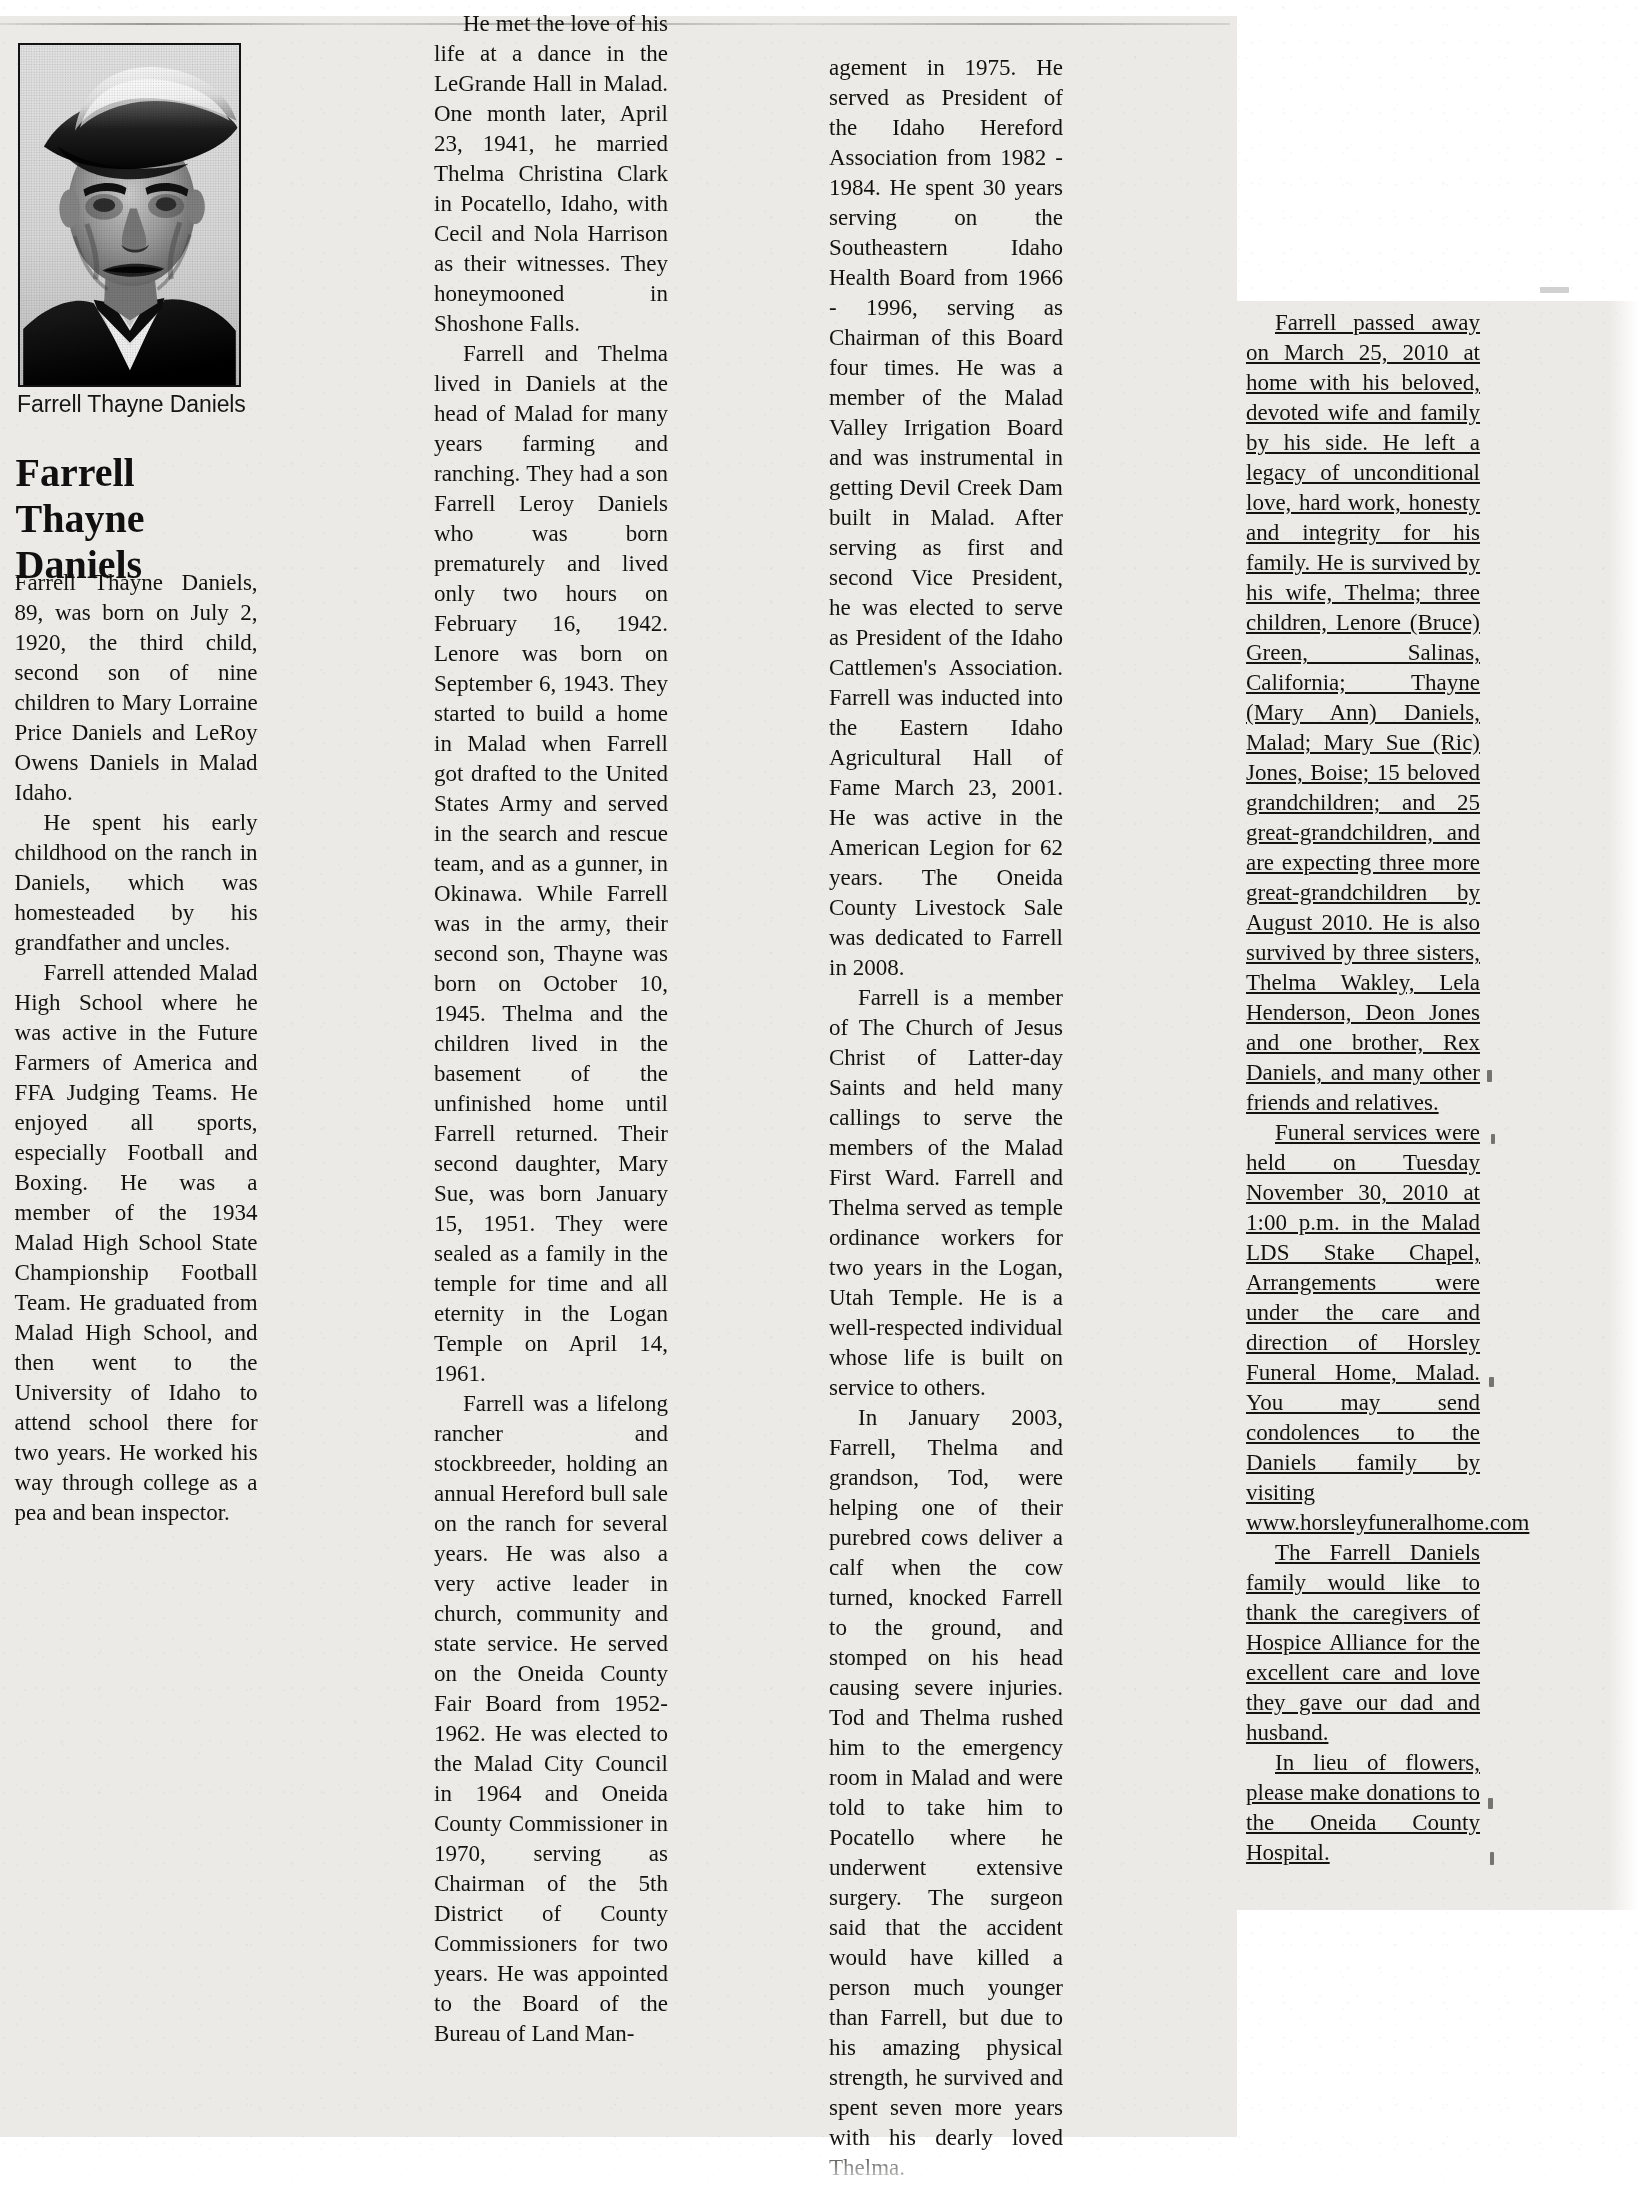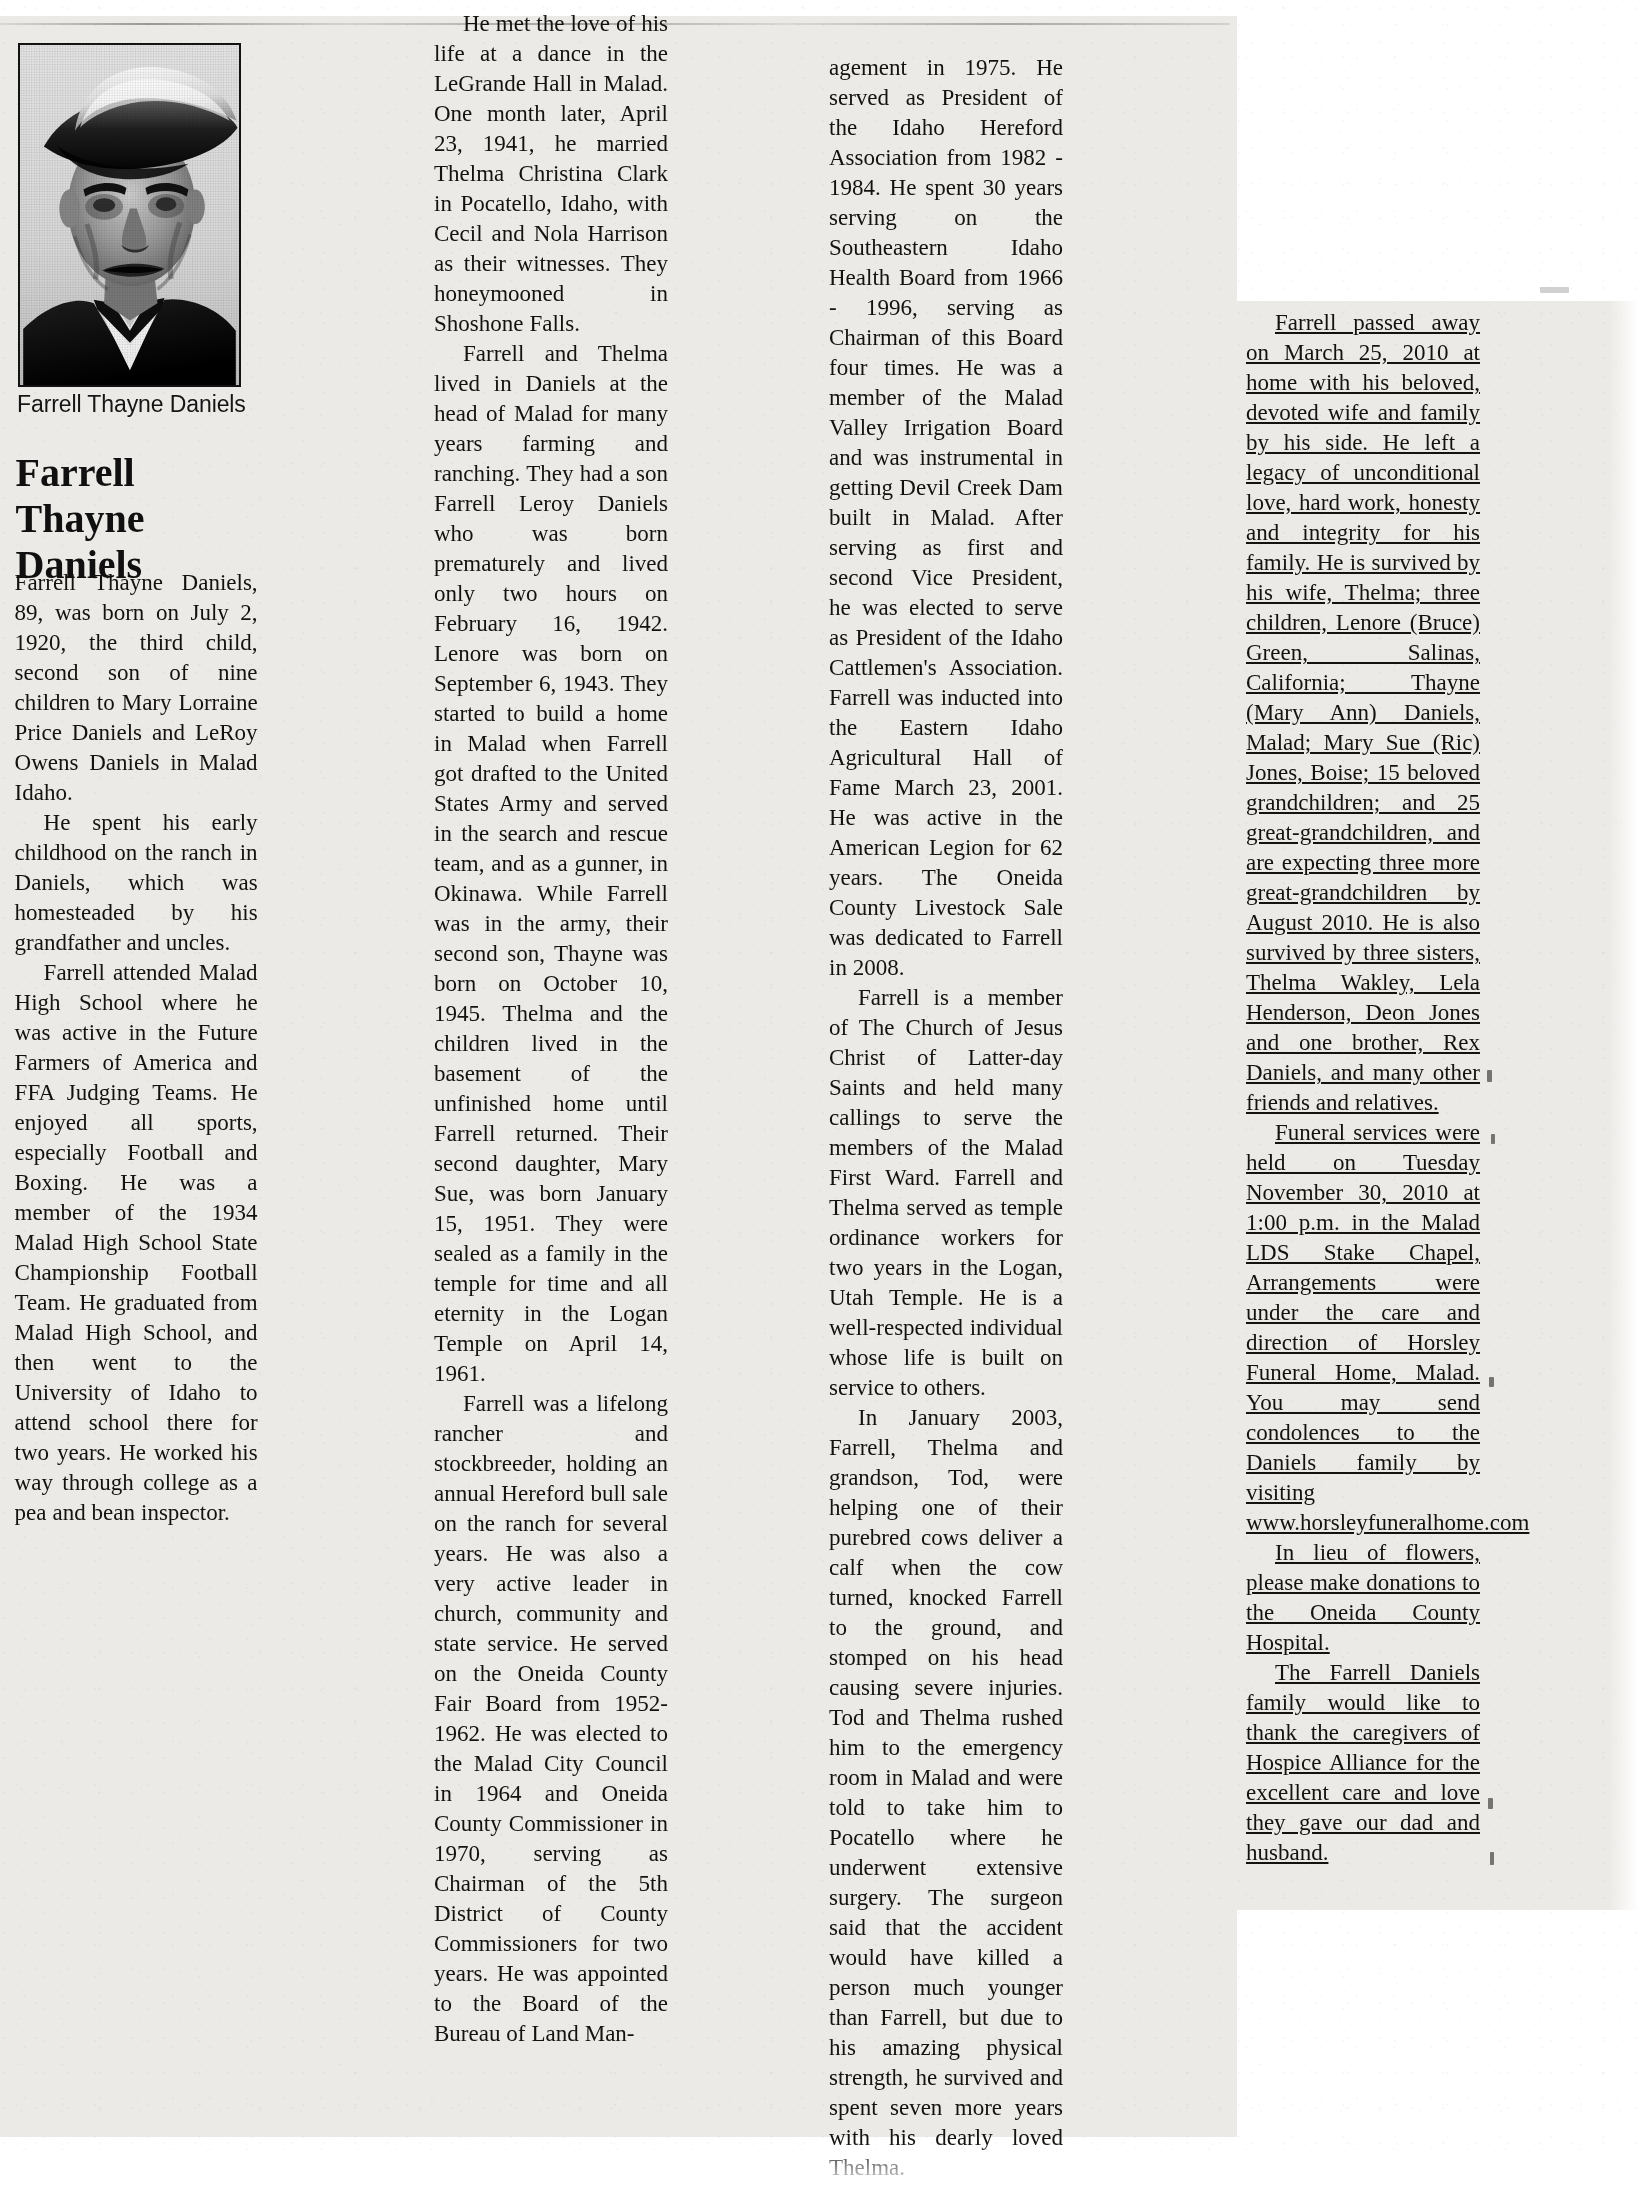--- a/index.html
+++ b/index.html
@@ -285,22 +285,22 @@
 
   <div class="col" id="col3">
     <p class="noindent">agement in 1975. He served as President of the Idaho Hereford Association from 1982 - 1984. He spent 30 years serving on the Southeastern Idaho Health Board from 1966 - 1996, serving as Chairman of this Board four times. He was a member of the Malad Valley Irrigation Board and was instrumental in getting Devil Creek Dam built in Malad. After serving as first and second Vice President, he was elected to serve as President of the Idaho Cattlemen's Association. Farrell was inducted into the Eastern Idaho Agricultural Hall of Fame March 23, 2001. He was active in the American Legion for 62 years. The Oneida County Livestock Sale was dedicated to Farrell in 2008.</p>
     <p>Farrell is a member of The Church of Jesus Christ of Latter-day Saints and held many callings to serve the members of the Malad First Ward. Farrell and Thelma served as temple ordinance workers for two years in the Logan, Utah Temple. He is a well-respected individual whose life is built on service to others.</p>
     <p>In January 2003, Farrell, Thelma and grandson, Tod, were helping one of their purebred cows deliver a calf when the cow turned, knocked Farrell to the ground, and stomped on his head causing severe injuries. Tod and Thelma rushed him to the emergency room in Malad and were told to take him to Pocatello where he underwent extensive surgery. The surgeon said that the accident would have killed a person much younger than Farrell, but due to his amazing physical strength, he survived and spent seven more years with his dearly loved Thelma.</p>
   </div>
 
   <div class="col" id="col4">
     <p>Farrell passed away on March 25, 2010 at home with his beloved, devoted wife and family by his side. He left a legacy of unconditional love, hard work, honesty and integrity for his family. He is survived by his wife, Thelma; three children, Lenore (Bruce) Green, Salinas, California; Thayne (Mary Ann) Daniels, Malad; Mary Sue (Ric) Jones, Boise; 15 beloved grandchildren; and 25 great-grandchildren, and are expecting three more great-grandchildren by August 2010. He is also survived by three sisters, Thelma Wakley, Lela Henderson, Deon Jones and one brother, Rex Daniels, and many other friends and relatives.</p>
     <p>Funeral services were held on Tuesday November 30, 2010 at 1:00 p.m. in the Malad LDS Stake Chapel, Arrangements were under the care and direction of Horsley Funeral Home, Malad. You may send condolences to the Daniels family by visiting www.horsleyfuneralhome.com</p>
+    <p>The Farrell Daniels family would like to thank the caregivers of Hospice Alliance for the excellent care and love they gave our dad and husband.</p>
     <p>In lieu of flowers, please make donations to the Oneida County Hospital.</p>
-    <p>The Farrell Daniels family would like to thank the caregivers of Hospice Alliance for the excellent care and love they gave our dad and husband.</p>
   </div>
 
   <div class="speck" style="left:1487px; top:1070px; width:5.2px; height:12px;"></div>
   <div class="speck" style="left:1491px; top:1134px; width:4.3px; height:10.3px;"></div>
   <div class="speck" style="left:1489px; top:1377px; width:5.2px; height:9.5px;"></div>
   <div class="speck" style="left:1488px; top:1798px; width:5.2px; height:11.2px;"></div>
   <div class="speck" style="left:1490px; top:1852px; width:4.3px; height:13px;"></div>
   <div class="speck" style="left:1540px; top:287px; width:29px; height:6px; opacity:.35;"></div>
 
   <div class="edge-fade-right"></div>

